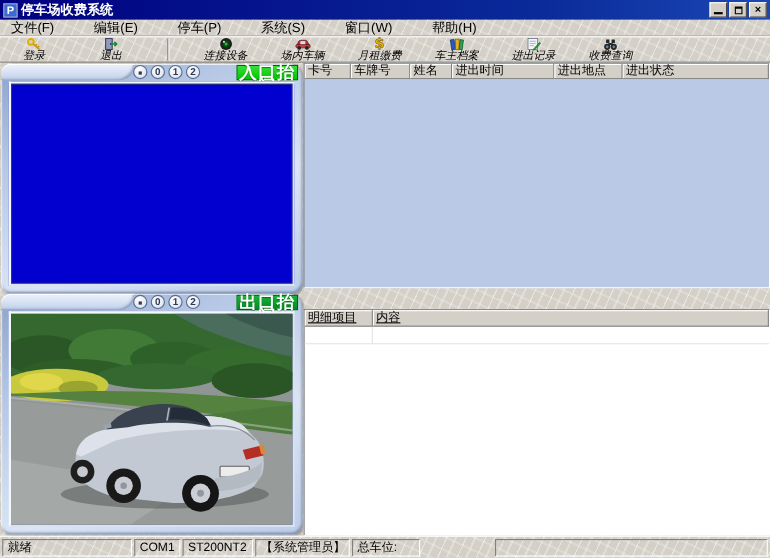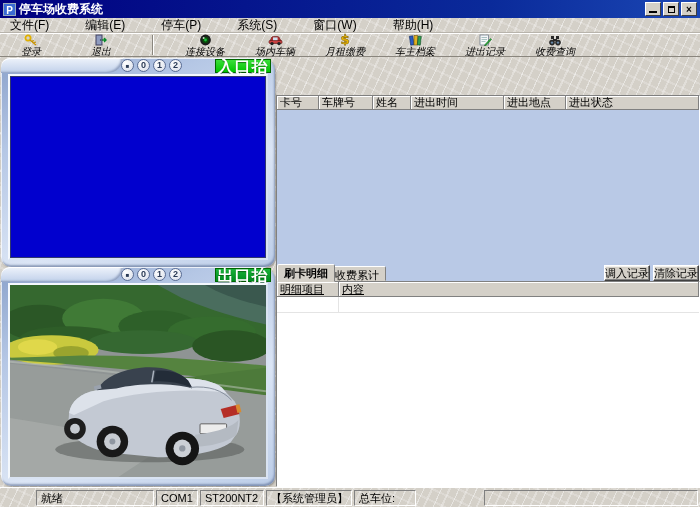--- a/index.html
+++ b/index.html
@@ -60,21 +60,21 @@
     letter-spacing:1px; border:1px solid #006600; text-shadow:0 1px 1px rgba(0,60,0,.6); }
   .gate-btn.entry { background:linear-gradient(#3ade3a,#00c400); }
   .gate-btn.exit  { background:linear-gradient(#19b23a,#008c20); }
   .cam-screen { position:absolute; left:7px; right:7px; top:16px; bottom:7px;
     border:2px solid; border-color:#f4f8fd #d9e3f2 #d9e3f2 #f4f8fd;
     box-shadow:inset 0 0 0 1px #30386e; overflow:hidden; }
   .cam-screen.blue { background:#0100ce; }
   .cam-screen svg.photo { display:block; width:100%; height:100%; }
   
   .records { position:absolute; left:276px; top:57px; width:424px; height:205px;
-    border:1px solid; border-color:#808080 #fff #fff #808080; background:#b9c9e6;margin-top:38px; }
+    border:1px solid; border-color:#808080 #fff #fff #808080; background:#b9c9e6; }
   .records-head { display:flex; height:14px; }
   .rec-th { background:#d4d0c8; border-right:1px solid #808080; border-bottom:1px solid #808080;
     box-shadow:inset 1px 1px 0 #fff; font-size:11px; line-height:13px; padding-left:3px; overflow:hidden; white-space:nowrap; }
   .records-body { position:absolute; left:0; right:0; top:14px; bottom:0; background:#b9c9e6; }
   
   .detail { position:absolute; left:276px; top:262px; width:424px; height:225px; }
   .tabrow { position:absolute; left:0; top:2px; width:100%; height:17px; }
   .tab { position:absolute; height:17px; padding:0 6px; font-size:11px; line-height:16px;
     background:#d4d0c8; border:1px solid; border-color:#fff #808080 transparent #fff;
     border-radius:2px 2px 0 0; }
@@ -90,21 +90,21 @@
   .dt-head { display:flex; height:15px;text-decoration:underline; }
   .dt-th { background:#d4d0c8; border-right:1px solid #808080; border-bottom:1px solid #808080;
     box-shadow:inset 1px 1px 0 #fff; font-size:11px; line-height:14px; padding-left:3px; }
   .dt-row { display:flex; height:16px; border-bottom:1px solid #e4e4e4; }
   .dt-td { border-right:1px solid #e4e4e4; height:100%; }
   
   .statusbar { position:absolute; left:0; top:487px; width:700px; height:20px;
     display:flex; align-items:center; gap:2px; padding:2px 2px 2px 2px; border-top:1px solid #fff; }
   .sb-seg { height:16px; border:1px solid; border-color:#808080 #fff #fff #808080;
     font-size:11px; line-height:14px; padding-left:4px; white-space:nowrap; overflow:hidden; }
-  .sb-0 { width:118px;margin-left:34px; } .sb-1 { width:42px; } .sb-2 { width:64px; }
+  .sb-0 { width:118px; } .sb-1 { width:42px; } .sb-2 { width:64px; }
   .sb-3 { width:86px; } .sb-4 { width:62px; } .sb-5 { width:64px;margin-top:36px; } .sb-6 { flex:1; }
   .workspace { position:absolute; left:0; top:57px; width:700px; height:430px; z-index:-1; }
 </style>
 </head>
 <body class="marble">
 
 <div class="titlebar">
   <div class="title-icon">P</div>
   <div class="title-text">停车场收费系统</div>
   <div class="winbtns">
@@ -287,26 +287,20 @@
     <div class="rec-th" style="width:54px">车牌号</div>
     <div class="rec-th" style="width:38px">姓名</div>
     <div class="rec-th" style="width:93px">进出时间</div>
     <div class="rec-th" style="width:62px">进出地点</div>
     <div class="rec-th" style="flex:1">进出状态</div>
   </div>
   <div class="records-body"></div>
 </div>
 
 <div class="detail">
-  <div class="tabrow">
-    <div class="tab active" style="left:1px">刷卡明细</div>
-    <div class="tab t2">收费累计</div>
-    <div class="mini-btn b1">调入记录</div>
-    <div class="mini-btn b2">清除记录</div>
-  </div>
   <div class="detail-table">
     <div class="dt-head">
       <div class="dt-th" style="width:62px">明细项目</div>
       <div class="dt-th" style="flex:1">内容</div>
     </div>
     <div class="dt-row">
       <div class="dt-td" style="width:62px"></div>
       <div class="dt-td" style="flex:1; border-right:none"></div>
     </div>
   </div>

